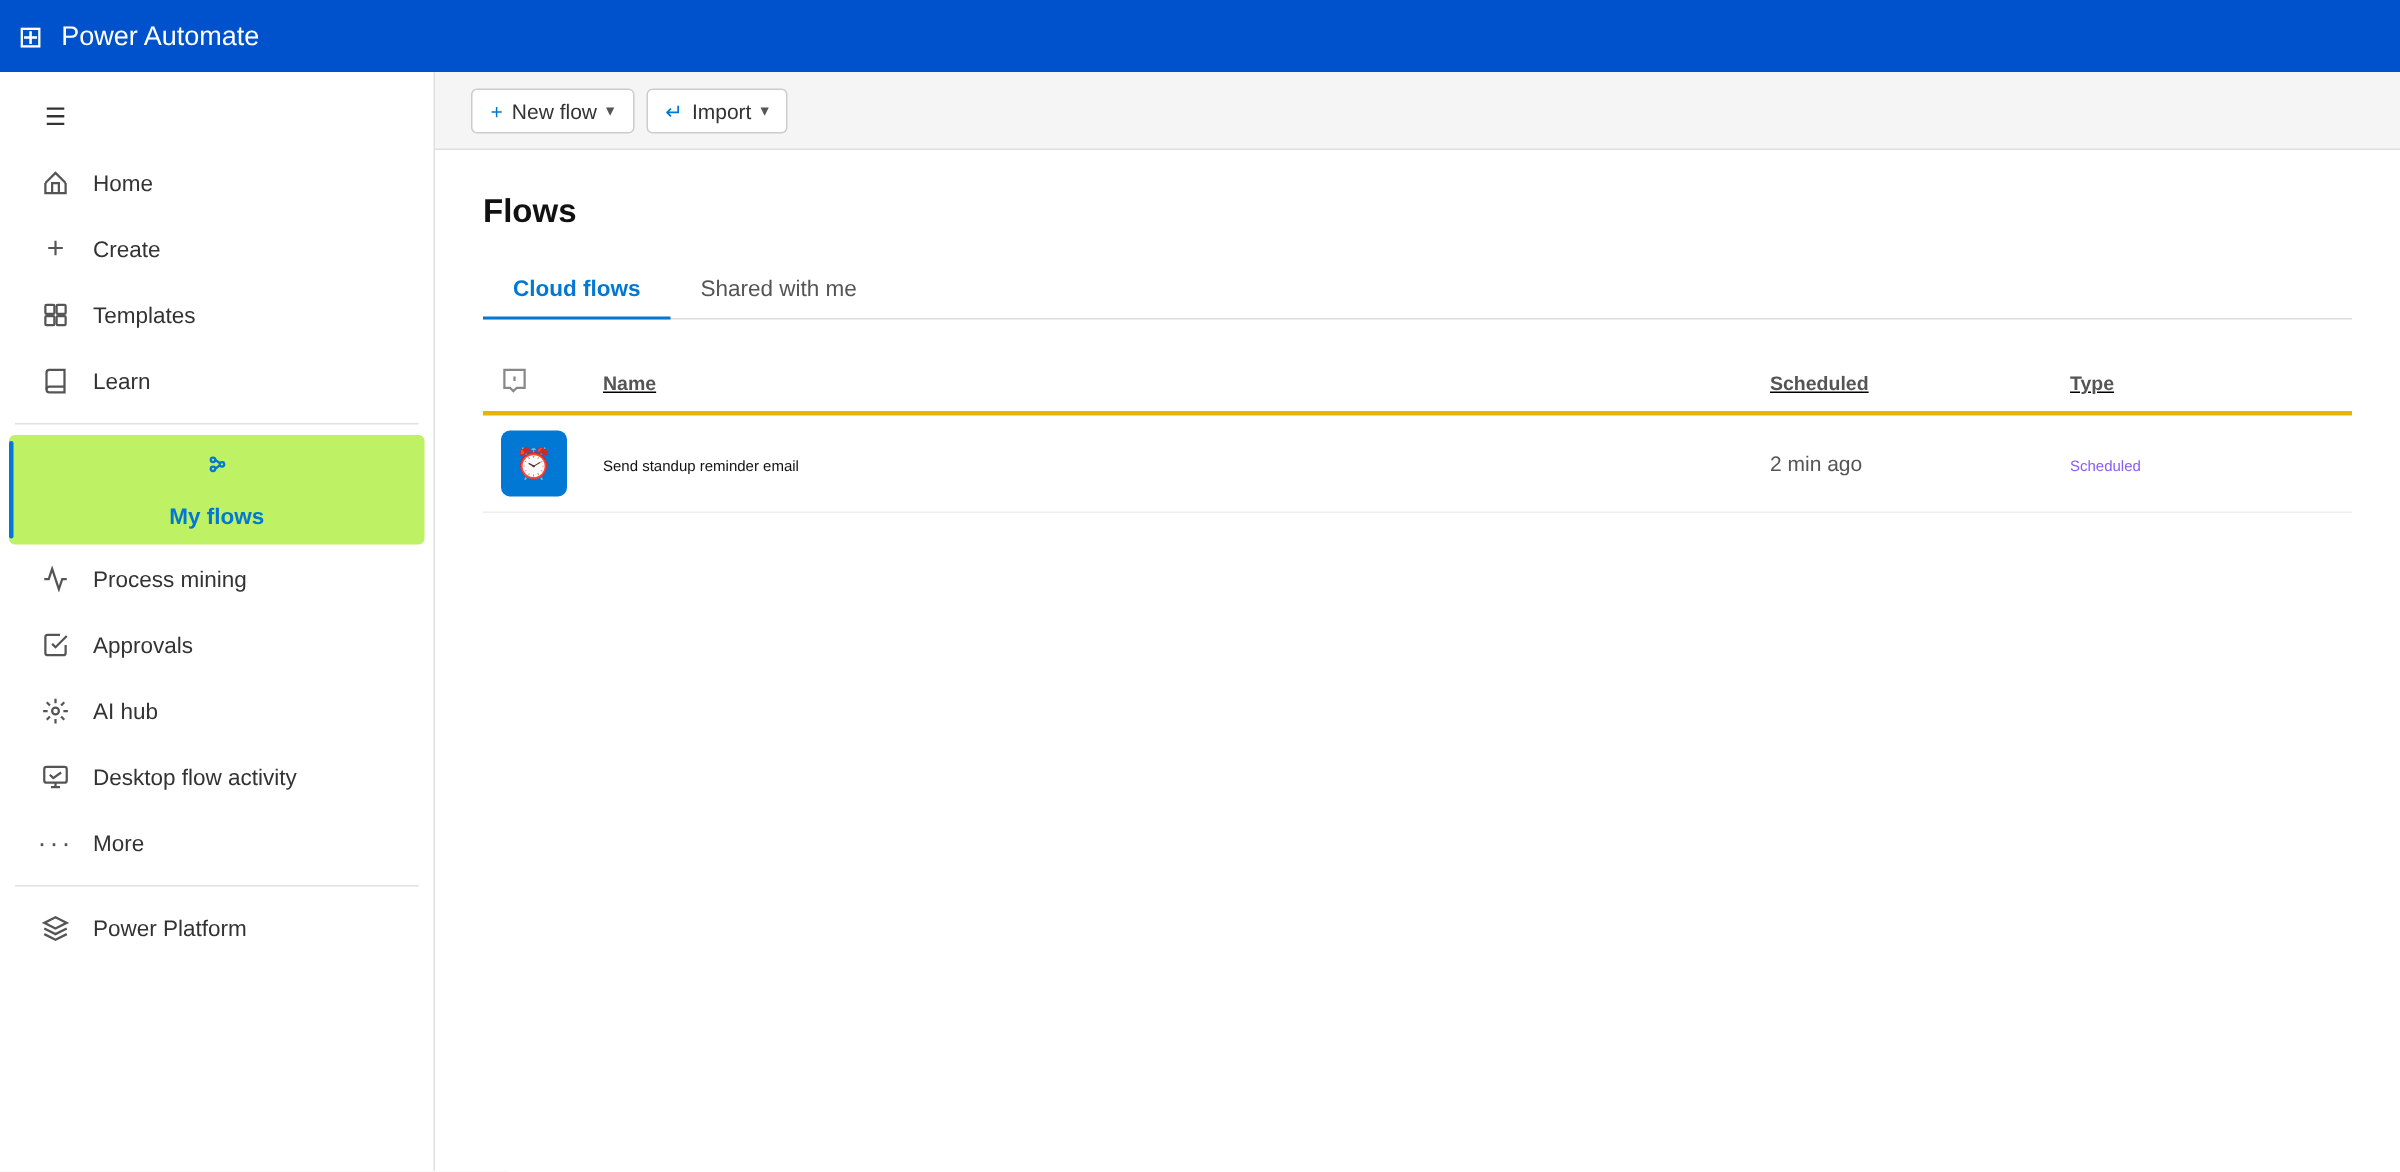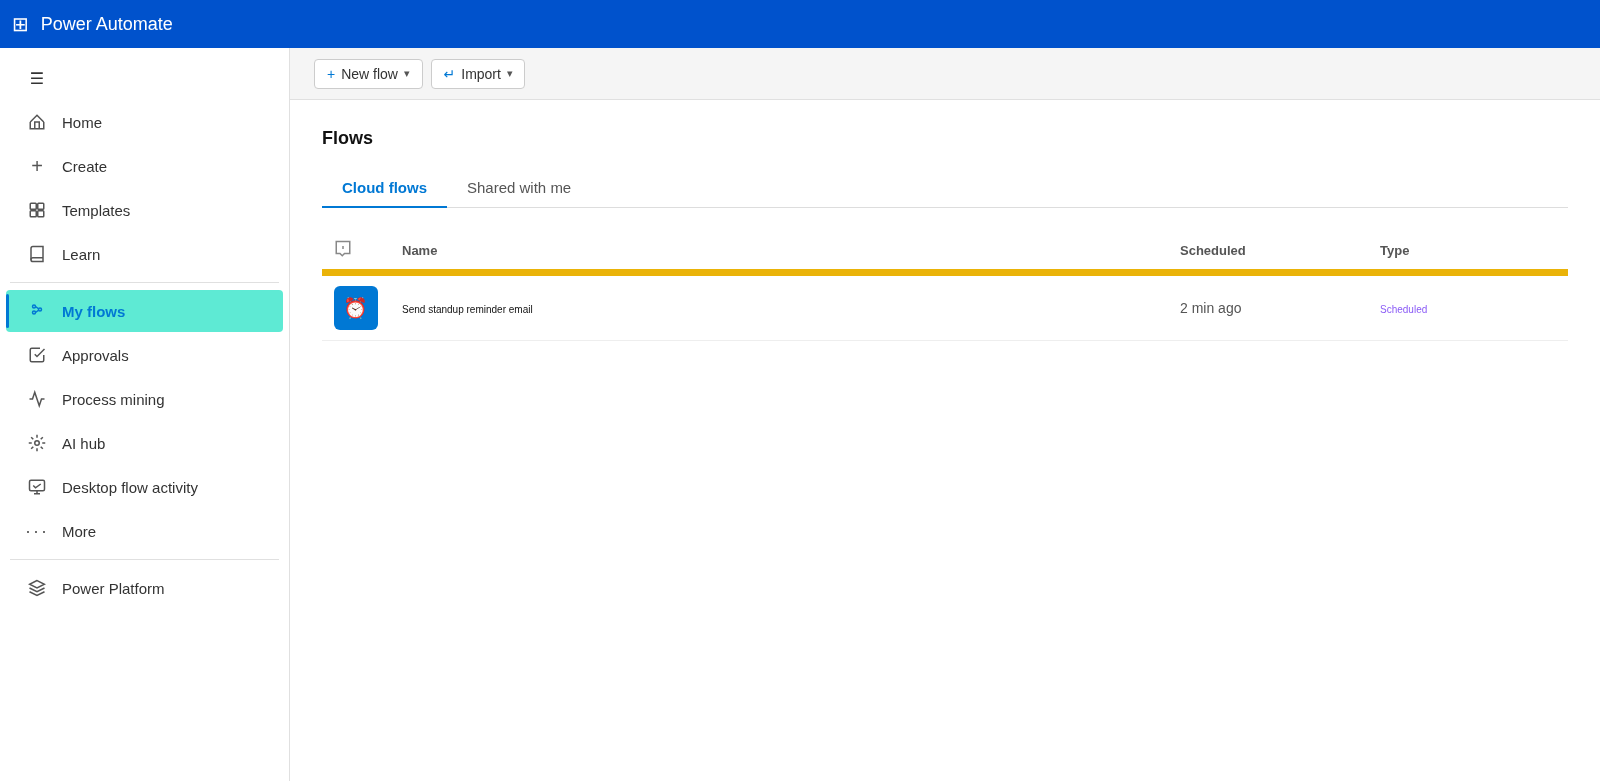--- a/index.html
+++ b/index.html
@@ -40,21 +40,22 @@
       padding: 10px 20px;
       cursor: pointer;
       font-size: 15px;
       color: #333;
       border-radius: 4px;
       margin: 1px 6px;
       position: relative;
     }
     .sidebar-item.active {
       color: #0078d4;
-      background: #5eead4;
+      background: #bef264;
+      flex-direction: column;
     }
     .sidebar-item.active::before {
       content: '';
       position: absolute;
       left: 0;
       top: 4px;
       bottom: 4px;
       width: 3px;
       background: #0078d4;
       border-radius: 2px;
@@ -110,21 +111,21 @@
     .toolbar-btn .chevron { font-size: 11px; color: #555; }
 
     
     #main {
       flex: 1;
       background: #fff;
       padding: 28px 32px;
       overflow-y: auto;
     }
     #page-heading {
-      font-size: 18px;
+      font-size: 22px;
       font-weight: 600;
       color: #111;
       margin-bottom: 20px;
     }
 
     
     #tabs {
       display: flex;
       gap: 0;
       border-bottom: 1px solid #ddd;
@@ -143,21 +144,22 @@
       border-bottom: 2px solid #0078d4;
       font-weight: 600;
     }
 
     
     #flow-table {
       width: 100%;
       border-collapse: collapse;
     }
     #flow-table thead tr {
-      border-bottom: 7px solid #eab308;
+      border-bottom: 3px solid #eab308;
+      text-decoration: underline;
     }
     #flow-table th {
       text-align: left;
       font-size: 13px;
       font-weight: 600;
       color: #555;
       padding: 8px 12px;
     }
     #flow-table th.icon-col { width: 60px; }
     #flow-table th.name-col { }
@@ -251,34 +253,34 @@
             <line x1="10" y1="6" x2="14" y2="9"></line>
             <line x1="10" y1="14" x2="14" y2="11"></line>
           </svg>
       </span>
       <span style="color:#0078d4;font-weight:600;">My flows</span>
     </div>
 
     <div class="sidebar-item">
       <span class="sidebar-icon">
         <svg width="18" height="18" viewBox="0 0 24 24" fill="none" stroke="#555" stroke-width="2">
+            <polyline points="22 12 18 12 15 21 9 3 6 12 2 12"></polyline>
+          </svg>
+      </span>
+      <span>Process mining</span>
+    </div>
+
+    <div class="sidebar-item">
+      <span class="sidebar-icon">
+        <svg width="18" height="18" viewBox="0 0 24 24" fill="none" stroke="#555" stroke-width="2">
             <polyline points="9 11 12 14 22 4"></polyline>
             <path d="M21 12v7a2 2 0 0 1-2 2H5a2 2 0 0 1-2-2V5a2 2 0 0 1 2-2h11"></path>
           </svg>
       </span>
       <span>Approvals</span>
-    </div>
-
-    <div class="sidebar-item">
-      <span class="sidebar-icon">
-        <svg width="18" height="18" viewBox="0 0 24 24" fill="none" stroke="#555" stroke-width="2">
-            <polyline points="22 12 18 12 15 21 9 3 6 12 2 12"></polyline>
-          </svg>
-      </span>
-      <span>Process mining</span>
     </div>
 
     <div class="sidebar-item">
       <span class="sidebar-icon">
         <svg width="18" height="18" viewBox="0 0 24 24" fill="none" stroke="#555" stroke-width="2">
             <circle cx="12" cy="12" r="3"></circle>
             <path d="M12 1v4M12 19v4M4.22 4.22l2.83 2.83M16.95 16.95l2.83 2.83M1 12h4M19 12h4M4.22 19.78l2.83-2.83M16.95 7.05l2.83-2.83"></path>
           </svg>
       </span>
       <span>AI hub</span>

